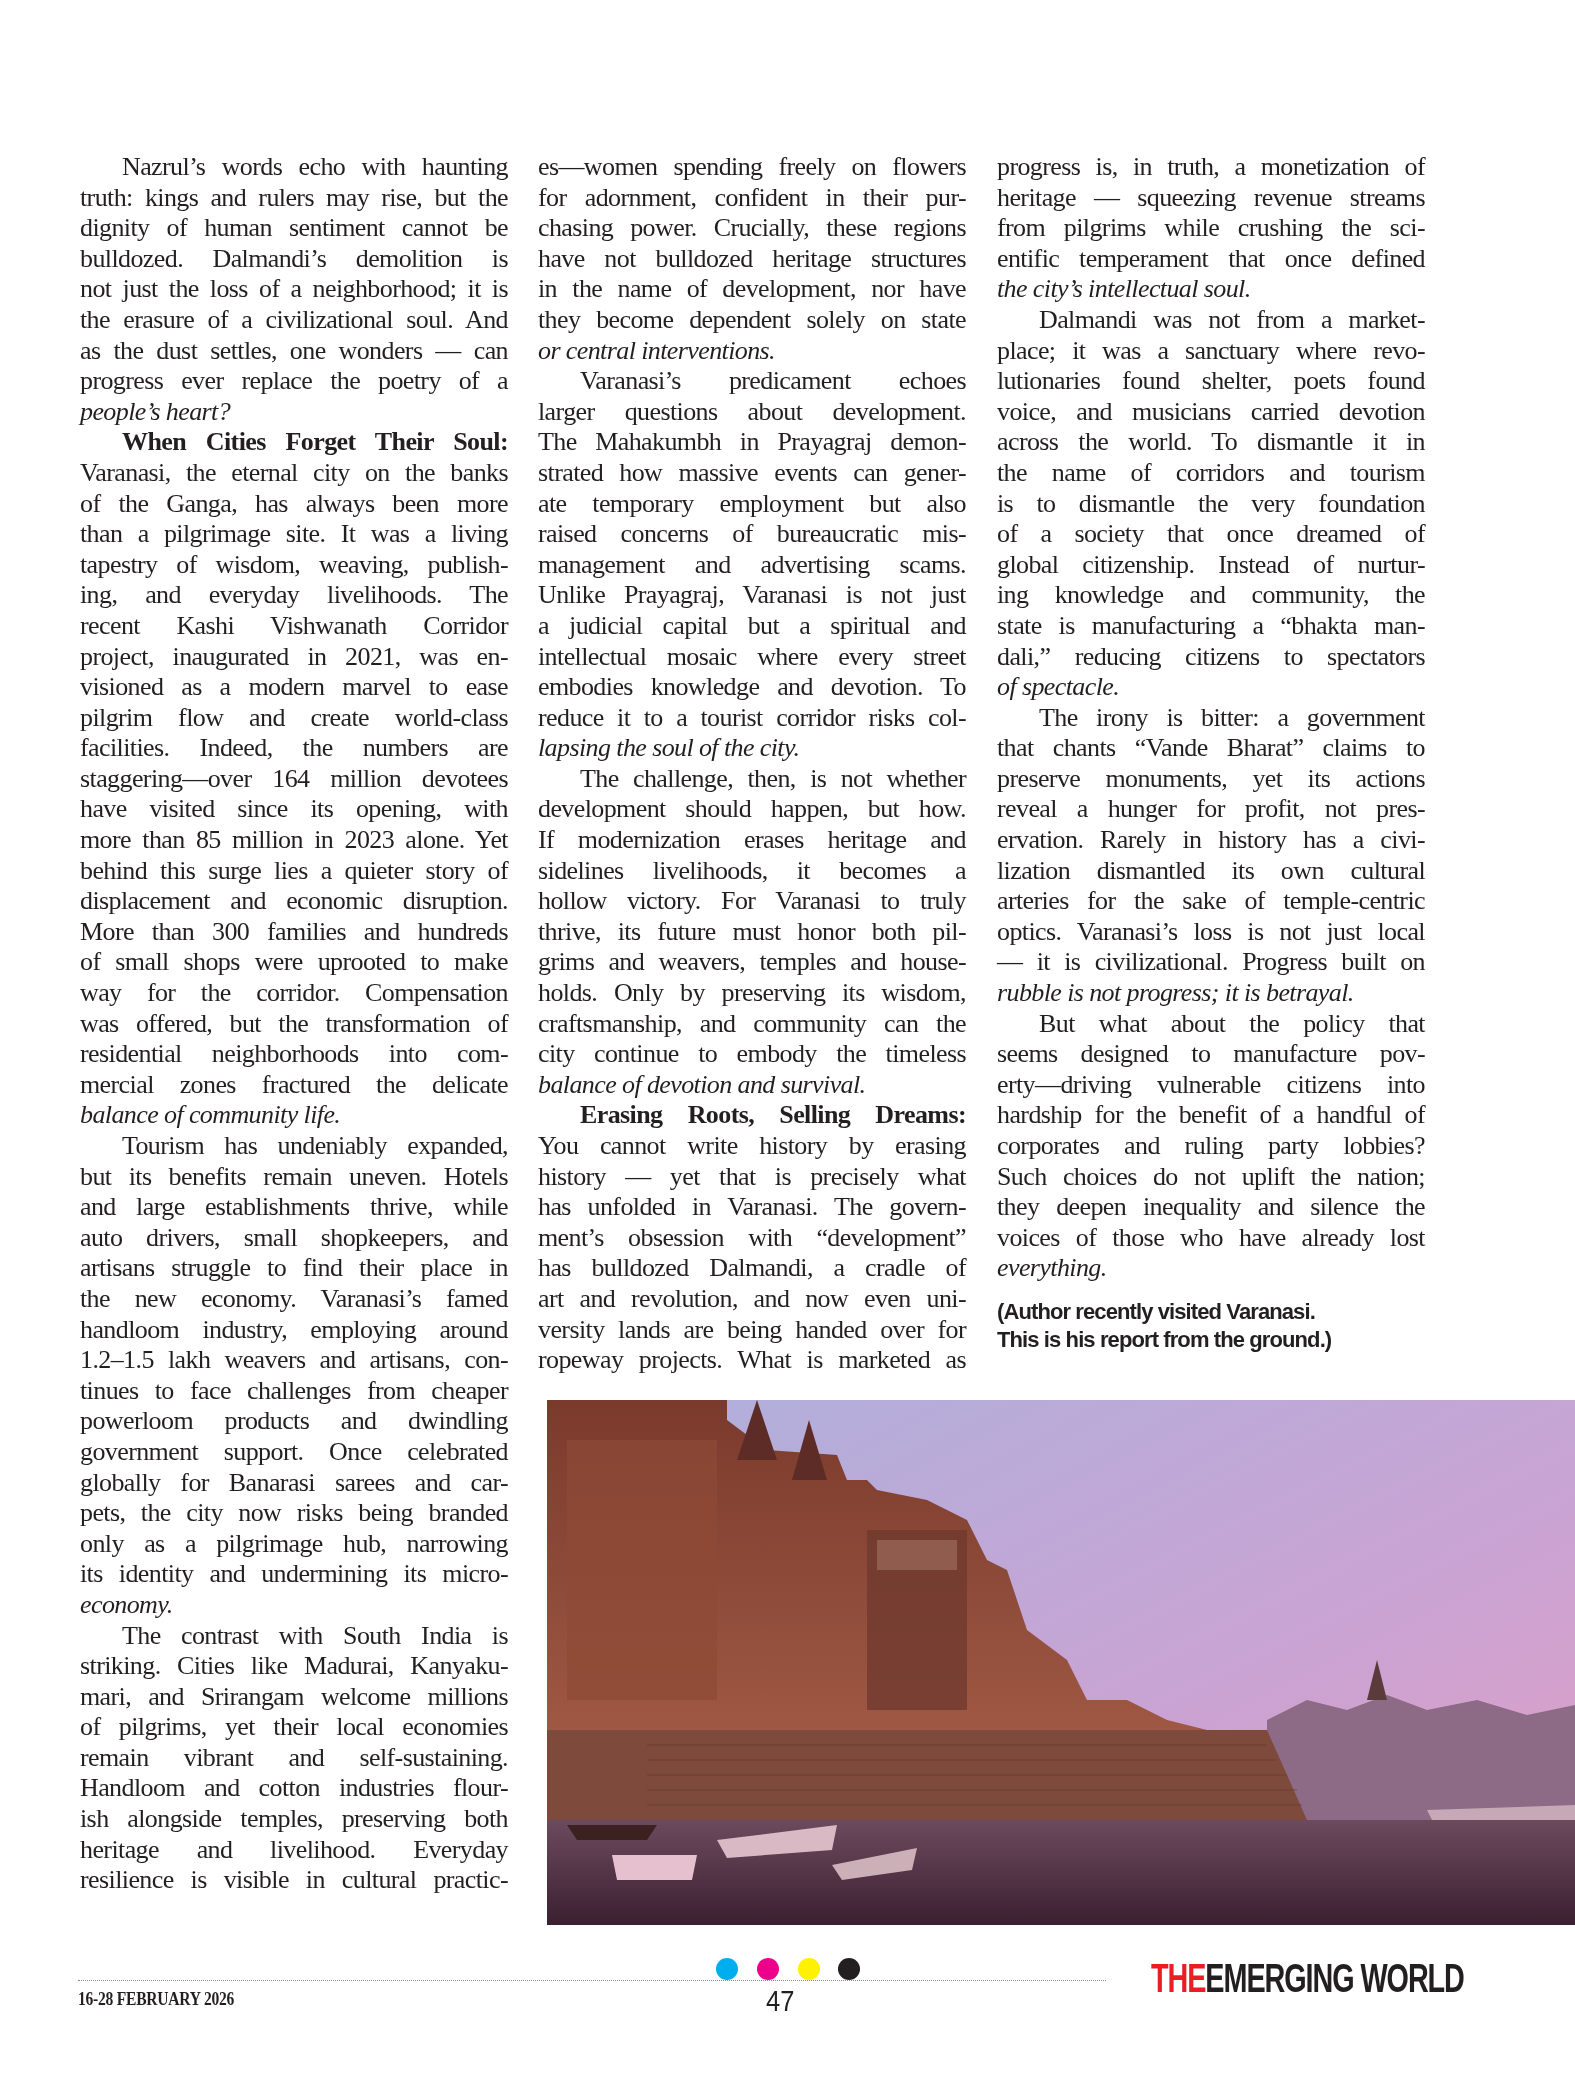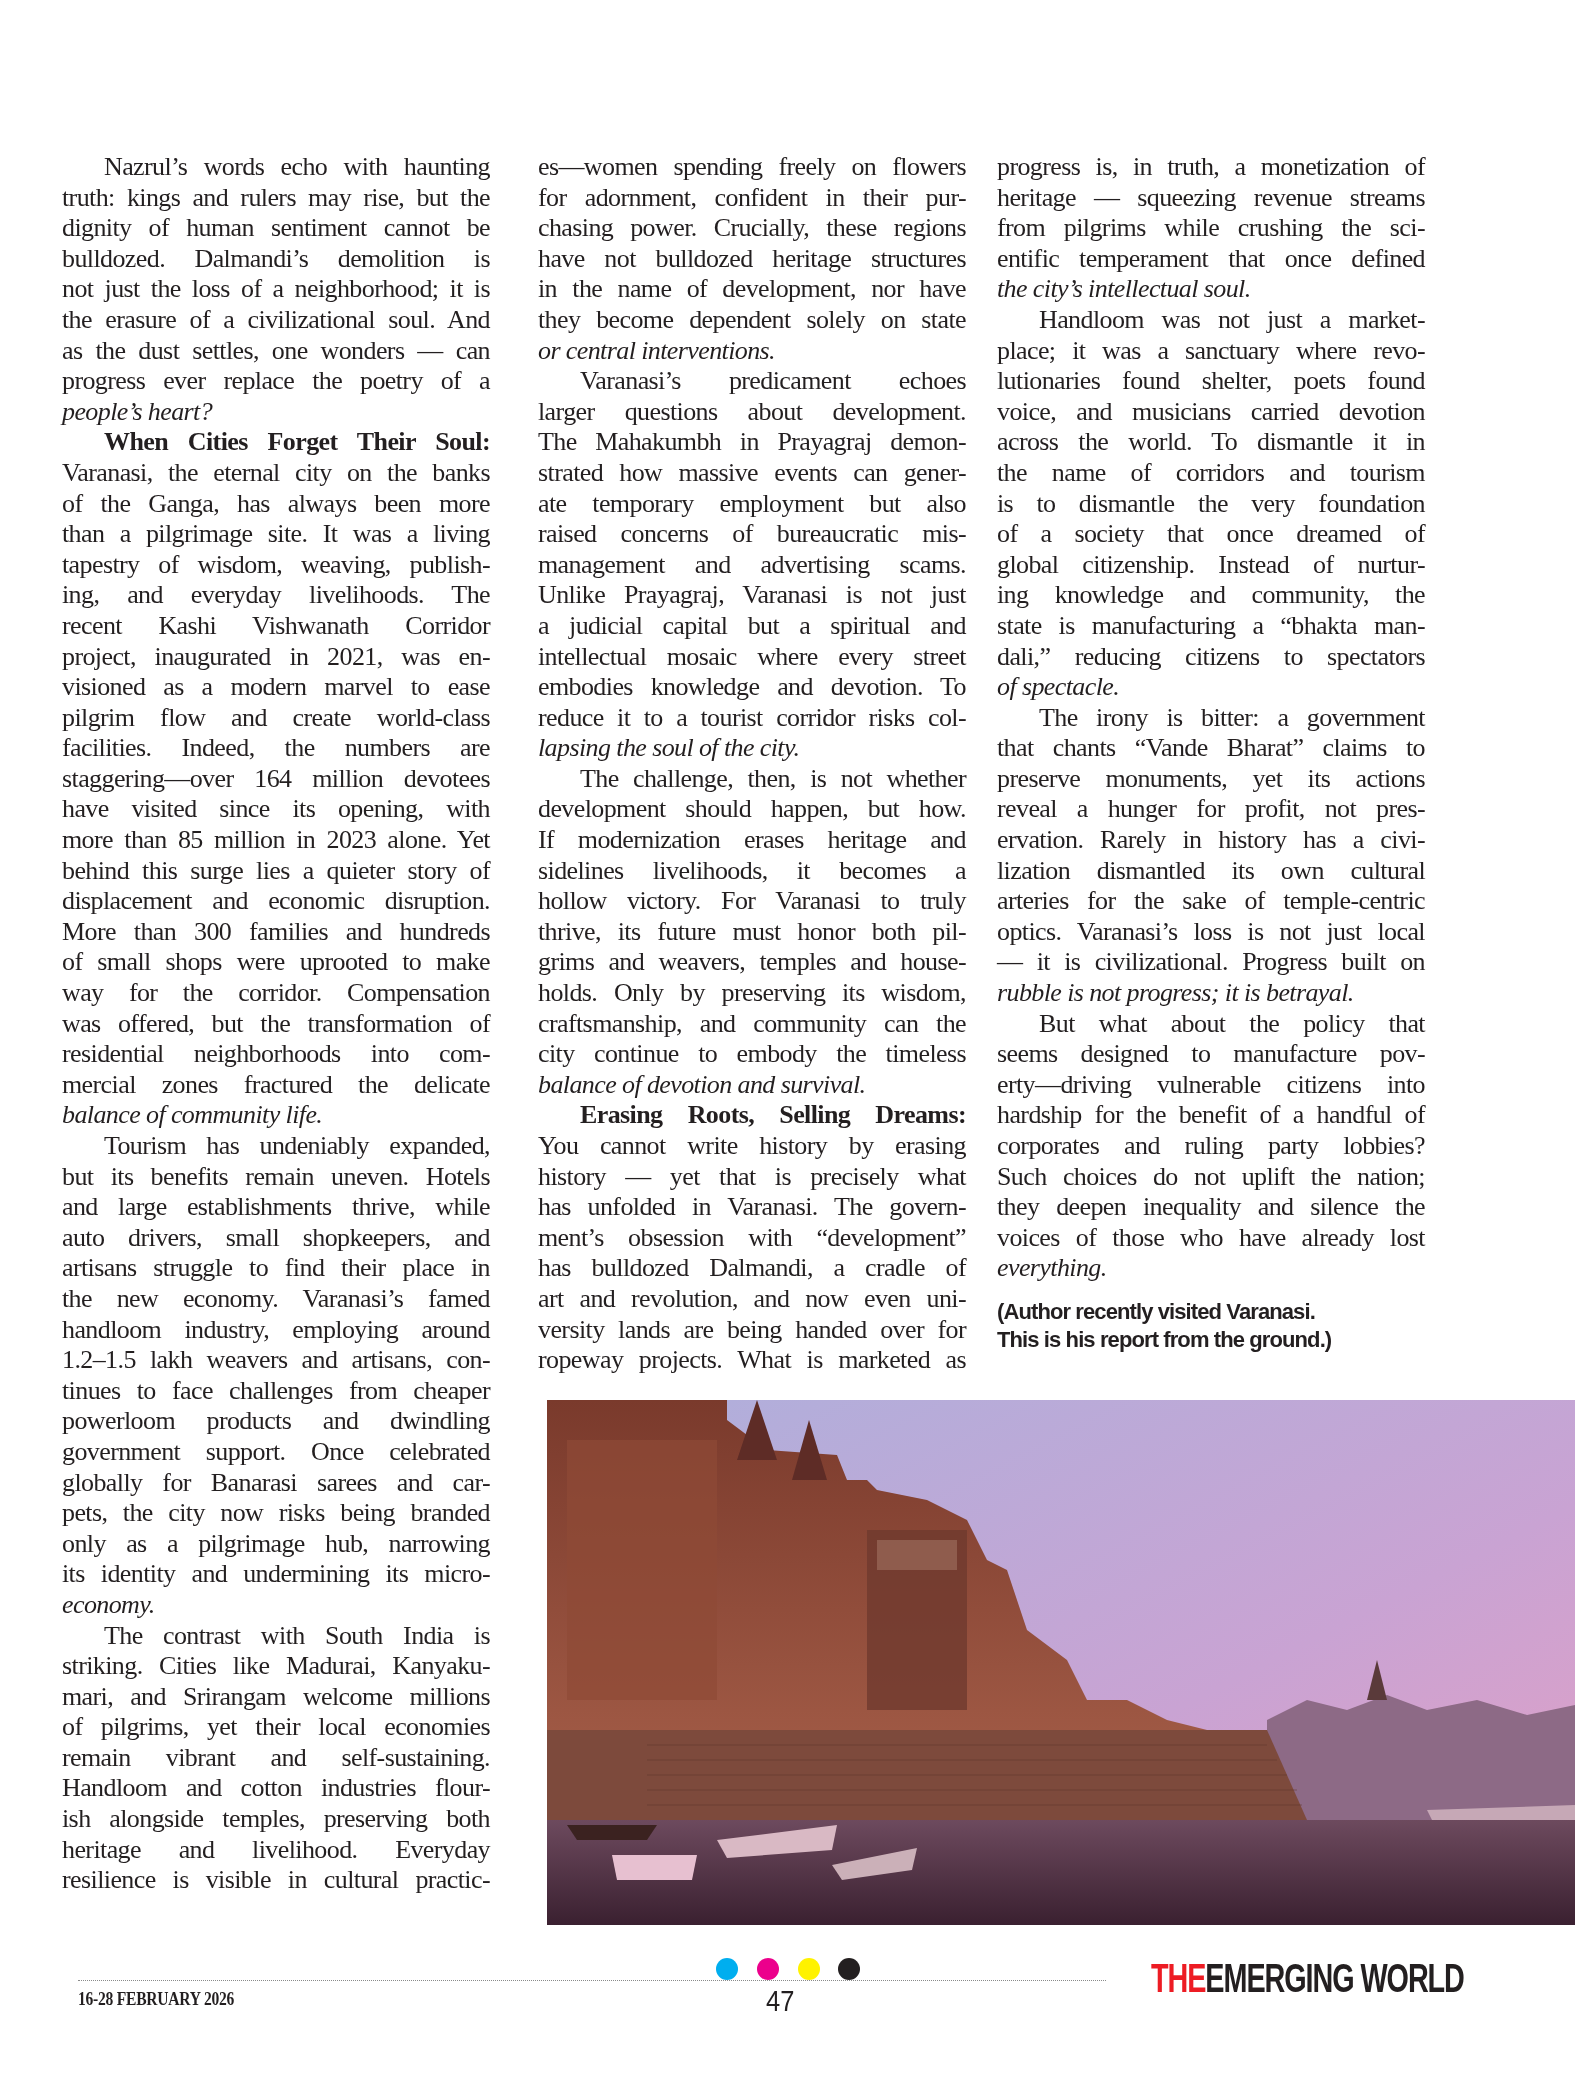--- a/index.html
+++ b/index.html
@@ -4,21 +4,21 @@
 <style>
   html, body { margin: 0; padding: 0; background: #ffffff; }
   body { width: 1575px; height: 2087px; position: relative; overflow: hidden; }
   .col {
     position: absolute;
     top: 152px;
     width: 428px;
     font-family: "Liberation Serif", "DejaVu Serif", serif;
     color: #231f20;
   }
-  .col1 { left: 62px; }
+  .col1 { left: 80px; }
   .col2 { left: 538px; }
   .col3 { left: 997px; }
   .line {
     height: 30.6px;
     line-height: 30.6px;
     font-size: 26px;
     white-space: nowrap;
     text-align: justify;
     text-align-last: justify;
     overflow: visible;
@@ -185,21 +185,21 @@
     <div class="line">art and revolution, and now even uni-</div>
     <div class="line">versity lands are being handed over for</div>
     <div class="line">ropeway projects. What is marketed as</div>
   </div>
 <div class="col col3" id="col2">
 <div class="line">progress is, in truth, a monetization of</div>
     <div class="line">heritage — squeezing revenue streams</div>
     <div class="line">from pilgrims while crushing the sci-</div>
     <div class="line">entific temperament that once defined</div>
     <div class="line last">the city’s intellectual soul.</div>
-    <div class="line indent">Handloom was not just a market-</div>
+    <div class="line indent">Dalmandi was not from a market-</div>
     <div class="line">place; it was a sanctuary where revo-</div>
     <div class="line">lutionaries found shelter, poets found</div>
     <div class="line">voice, and musicians carried devotion</div>
     <div class="line">across the world. To dismantle it in</div>
     <div class="line">the name of corridors and tourism</div>
     <div class="line">is to dismantle the very foundation</div>
     <div class="line">of a society that once dreamed of</div>
     <div class="line">global citizenship. Instead of nurtur-</div>
     <div class="line">ing knowledge and community, the</div>
     <div class="line">state is manufacturing a “bhakta man-</div>

